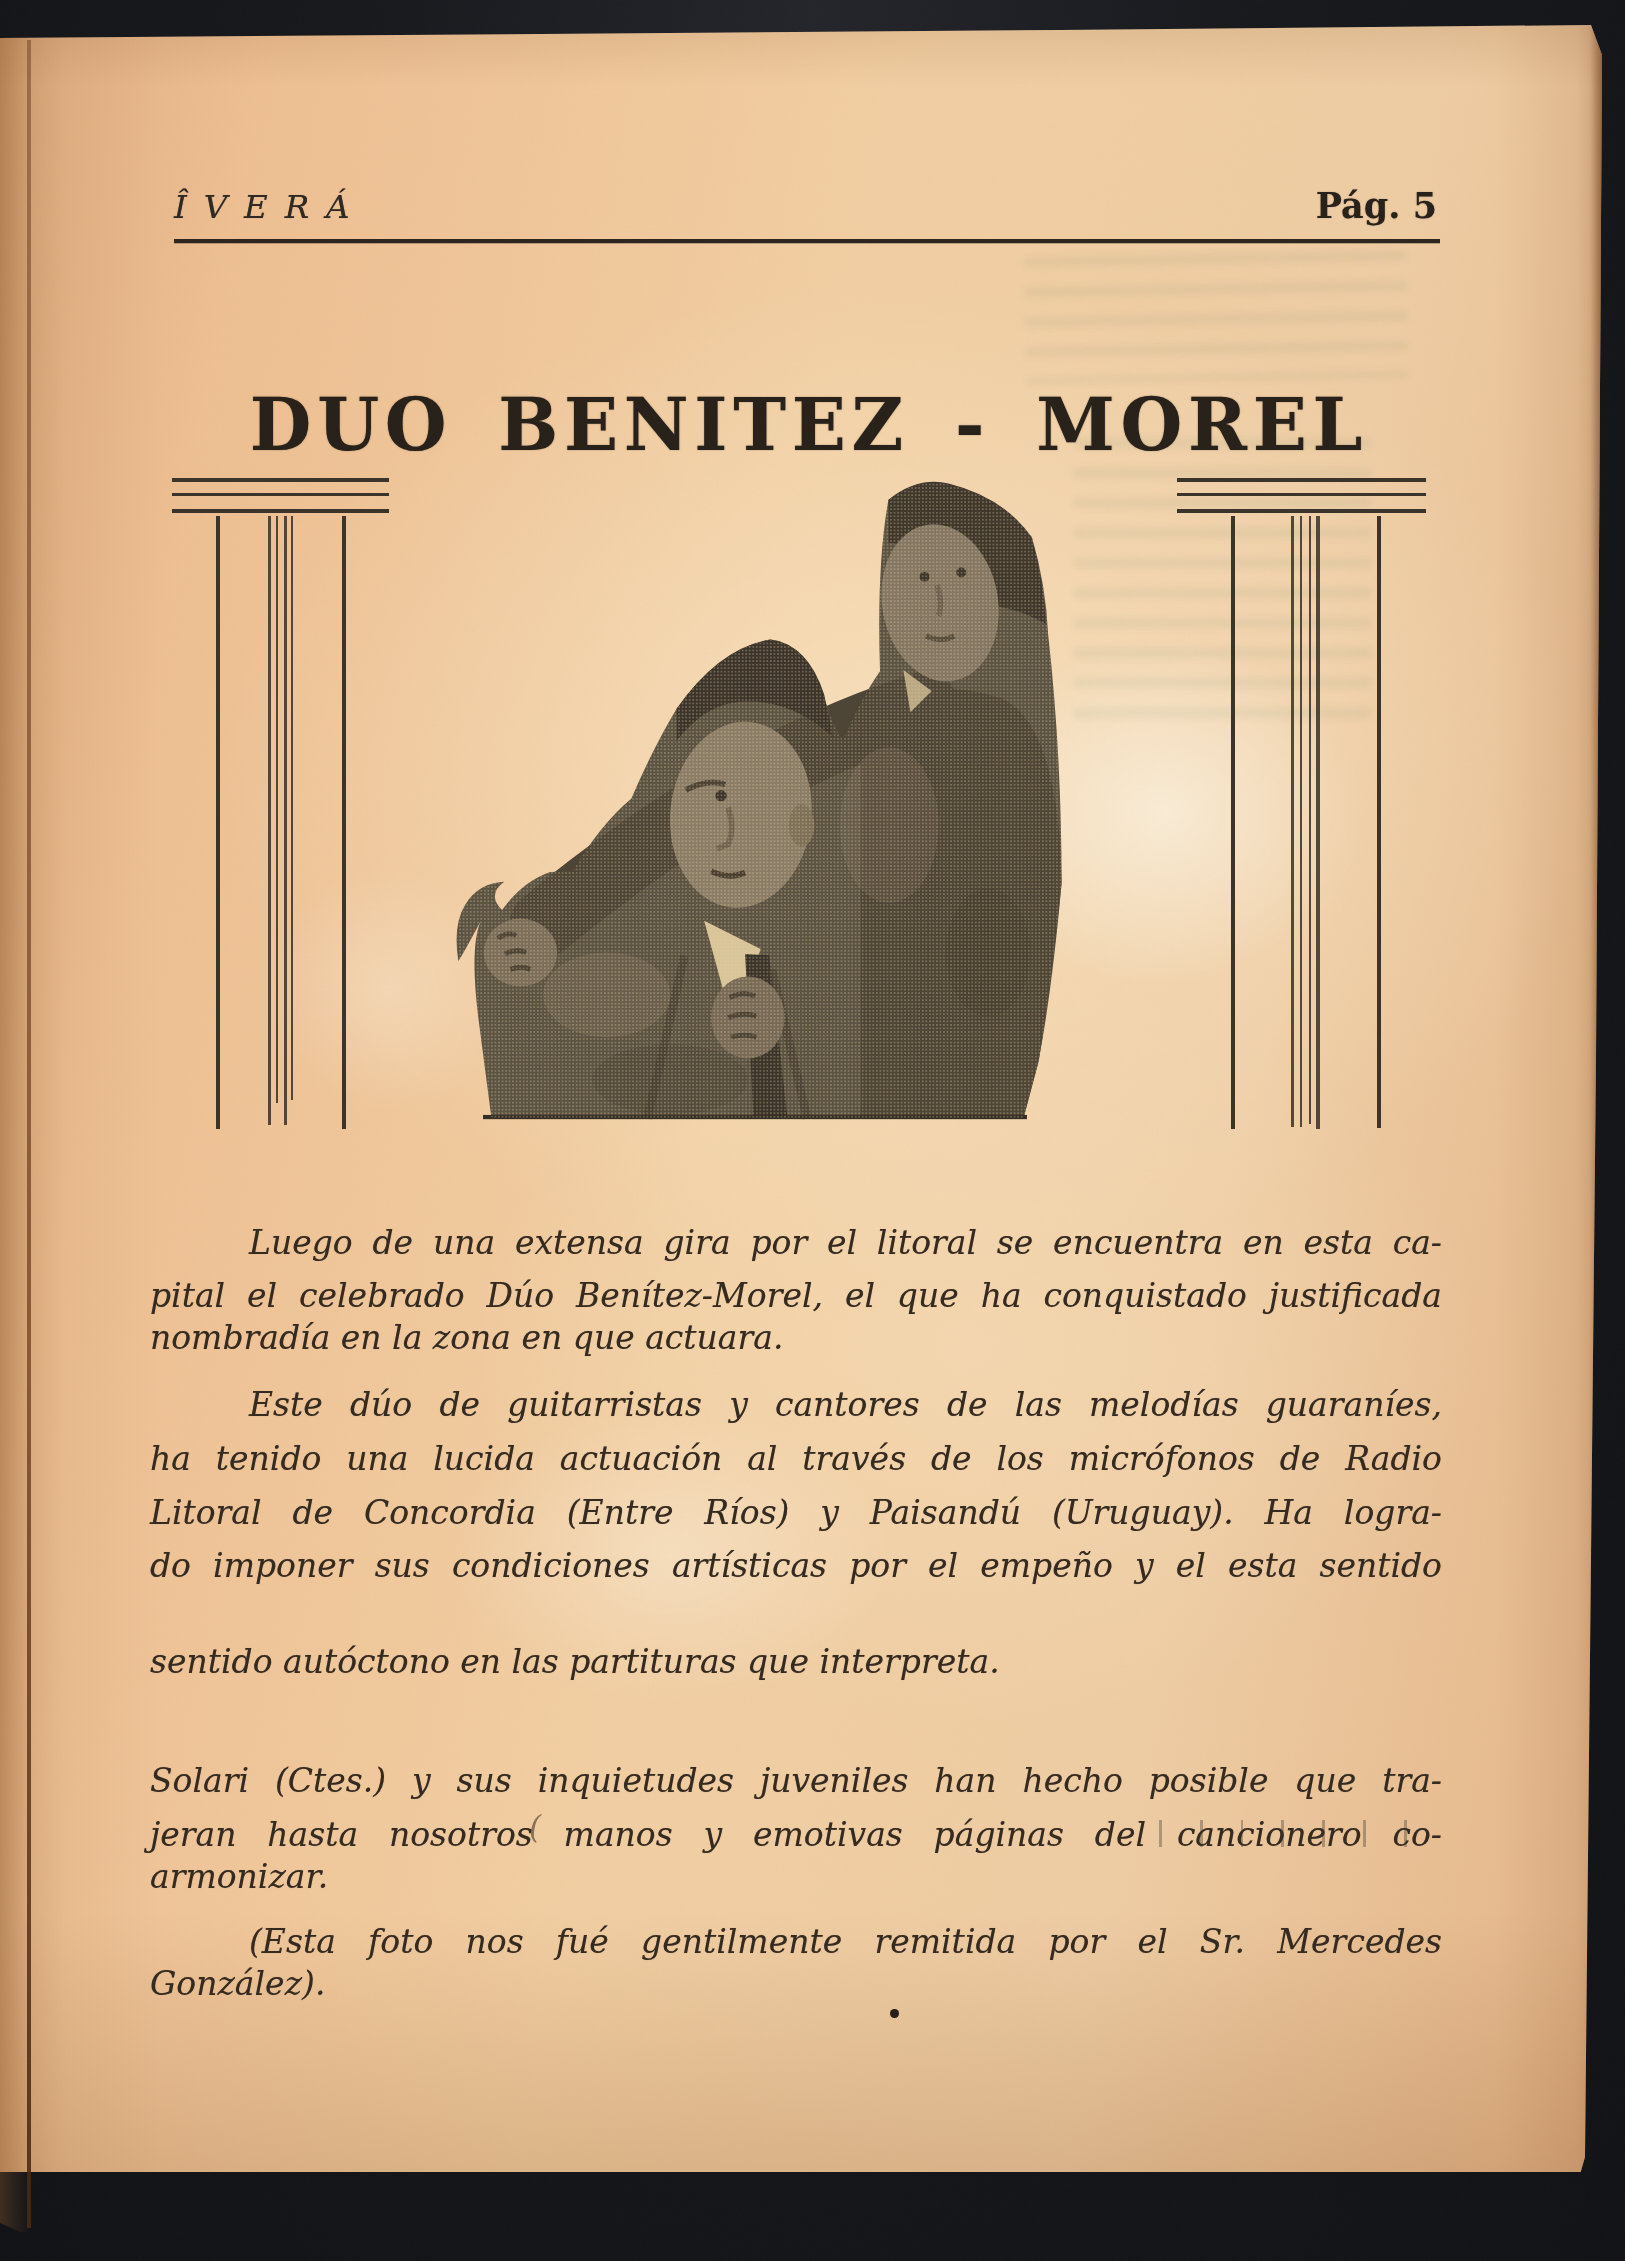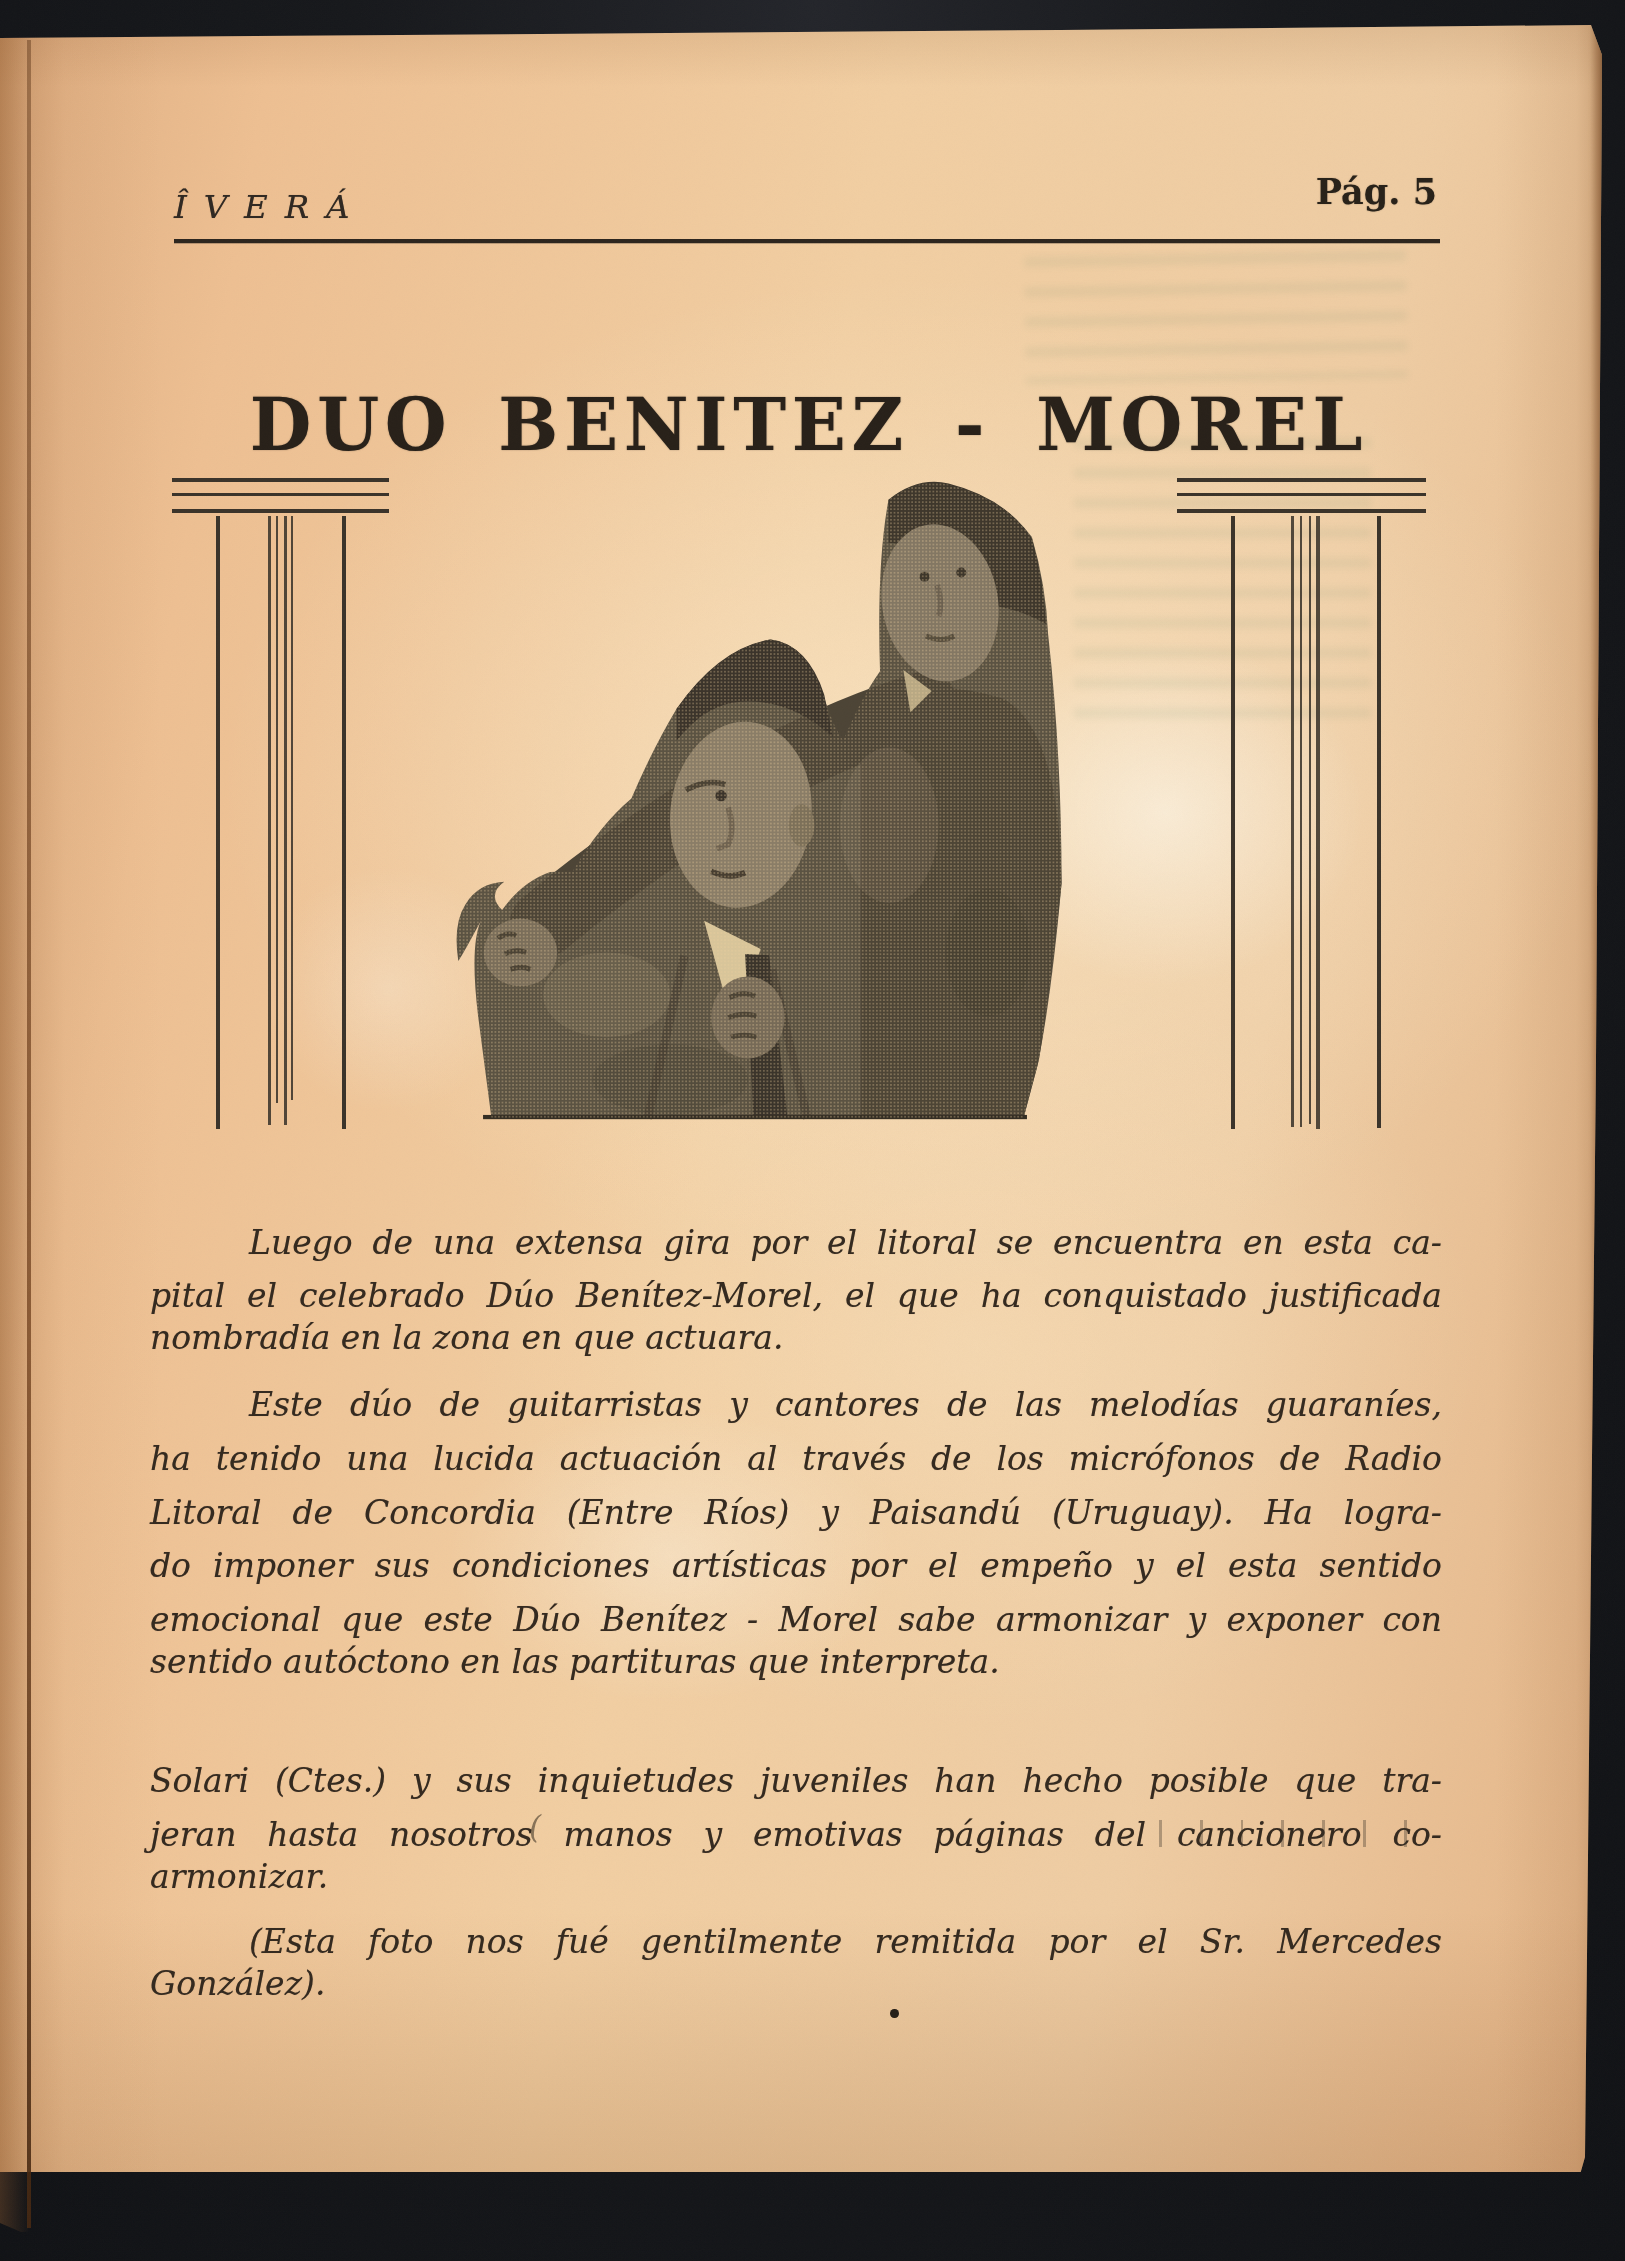--- a/index.html
+++ b/index.html
@@ -23,21 +23,21 @@
       background:linear-gradient(to right, rgba(150,95,50,0.35), rgba(150,95,50,0.10) 70%, rgba(0,0,0,0));}
   .crease{position:absolute;left:27px;top:40px;width:3.5px;height:2188px;
       background:linear-gradient(to bottom, rgba(90,52,24,0.45), rgba(110,62,28,0.75) 60%, rgba(70,40,18,0.9));
       filter:blur(0.7px);}
   .sheen{position:absolute;pointer-events:none;
       background:radial-gradient(closest-side, rgba(255,255,248,0.5), rgba(255,255,248,0) 70%);}
 
   
   .mag{position:absolute;left:174px;top:188px;font:italic 32.5px "DejaVu Serif",serif;
       letter-spacing:0.52em;color:#2f2822;text-shadow:0 0 0.7px rgba(47,40,34,.55);}
-  .pgnum{position:absolute;right:188px;top:171px;font:bold 35px "DejaVu Serif",serif;
+  .pgnum{position:absolute;right:188px;top:185px;font:bold 35px "DejaVu Serif",serif;
       color:#272119;text-shadow:0 0 1.4px rgba(39,33,25,.4);}
   .rule{position:absolute;left:174px;top:239px;width:1266px;height:4.2px;background:#2c251e;
       box-shadow:0 0.7px 0 rgba(44,37,30,.4);}
 
   
   .title{position:absolute;left:92px;right:99px;top:334px;text-align:center;
       font:bold 71px "DejaVu Serif",serif;letter-spacing:5.7px;word-spacing:15.5px;
       color:#272019;transform:scaleY(1.04);text-shadow:0 0 1.4px rgba(39,32,25,.5);}
 
   
@@ -161,21 +161,20 @@
       <use href="#silmain" fill="url(#ht)" opacity="0.45"></use>
     </svg>
 
     <div class="bl j ind" style="top:1210px">Luego de una extensa gira por el litoral se encuentra en esta ca-</div>
     <div class="bl j" style="top:1263px">pital el celebrado Dúo Benítez-Morel, el que ha conquistado justificada</div>
     <div class="bl" style="top:1317px">nombradía en la zona en que actuara.</div>
     <div class="bl j ind" style="top:1372px">Este dúo de guitarristas y cantores de las melodías guaraníes,</div>
     <div class="bl j" style="top:1426px">ha tenido una lucida actuación al través de los micrófonos de Radio</div>
     <div class="bl j" style="top:1480px">Litoral de Concordia (Entre Ríos) y Paisandú (Uruguay). Ha logra-</div>
     <div class="bl j" style="top:1533px">do imponer sus condiciones artísticas por el empeño y el esta sentido</div>
-    <div class="bl j" style="top:1587px">emocional que este Dúo Benítez - Morel sabe armonizar y exponer con</div>
     <div class="bl" style="top:1641px">sentido autóctono en las partituras que interpreta.</div>
     <div class="bl j" style="top:1748px">Solari (Ctes.) y sus inquietudes juveniles han hecho posible que tra-</div>
     <div class="bl j" style="top:1802px">jeran hasta nosotros manos y emotivas páginas del cancionero co-</div>
     <div class="bl" style="top:1856px">armonizar.</div>
     <div class="bl j ind" style="top:1909px">(Esta foto nos fué gentilmente remitida por el Sr. Mercedes</div>
     <div class="bl" style="top:1963px">González).</div>
 
     <div class="paren">(</div>
     <div class="dashes" style="left:1159px;">
       <i></i>

